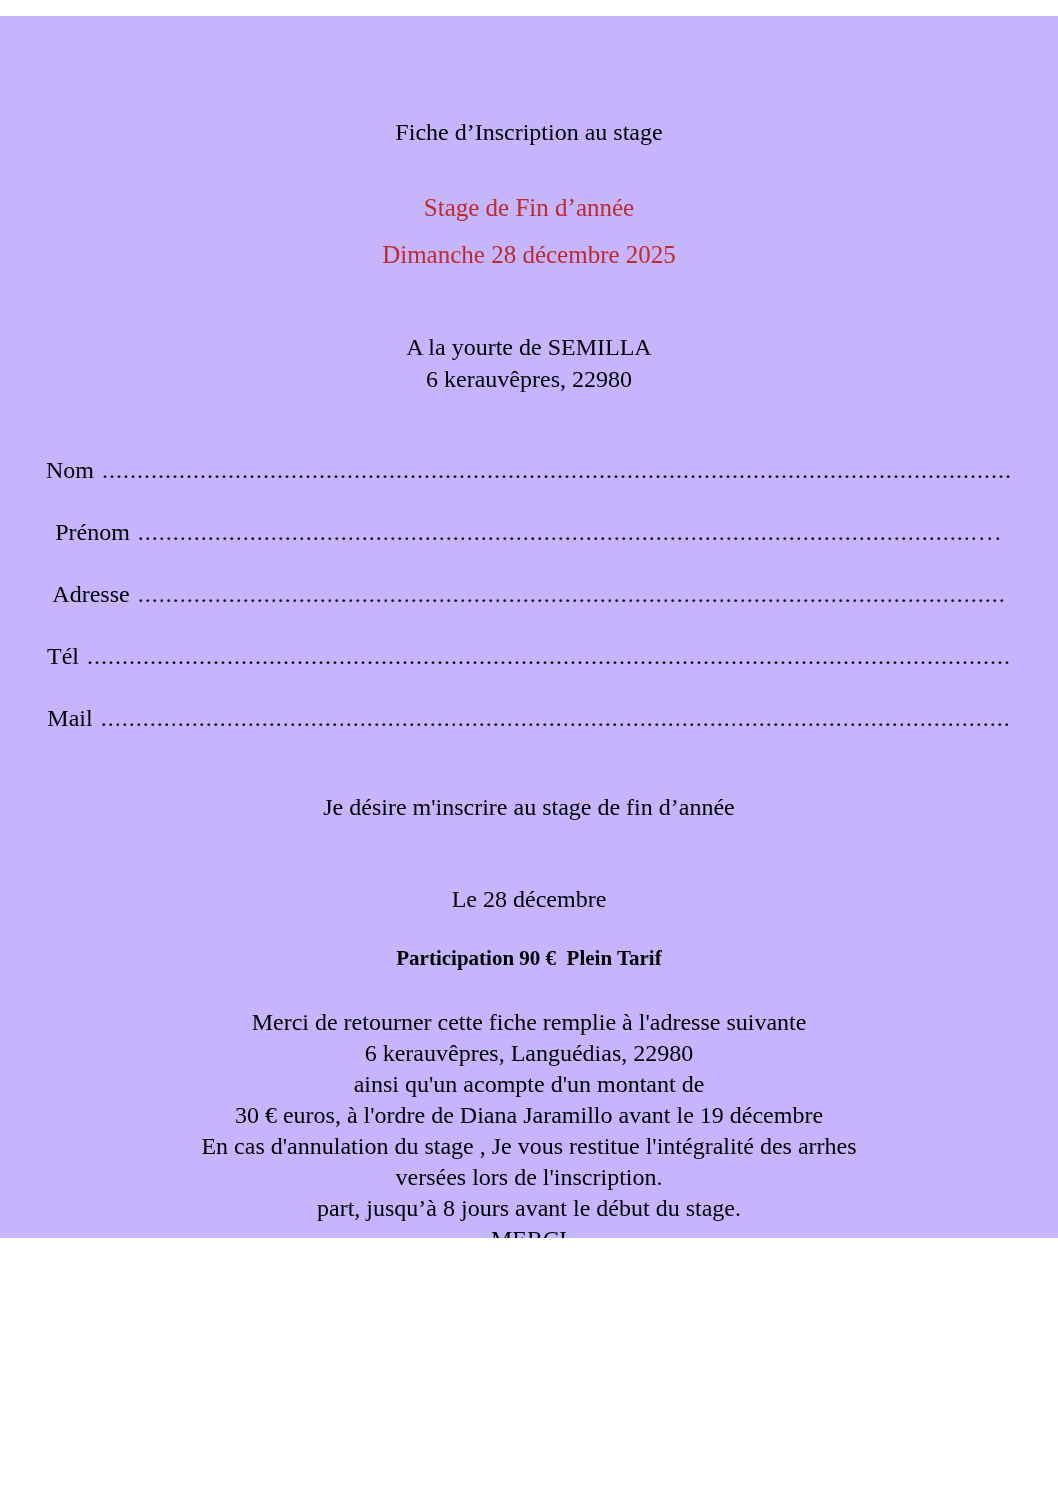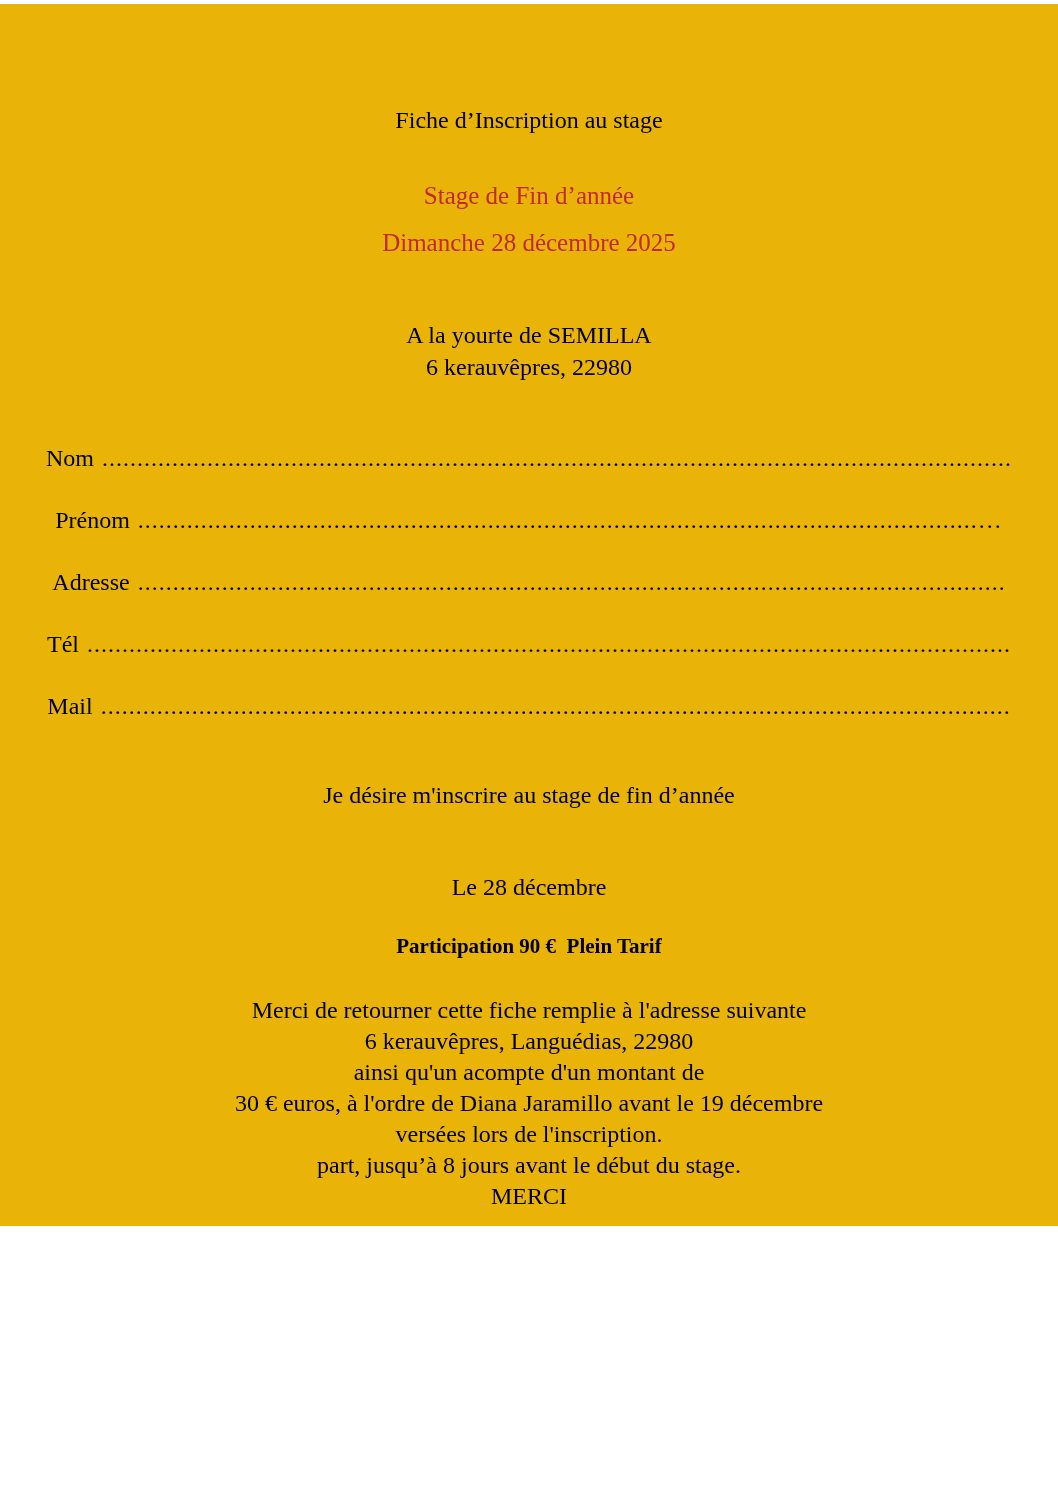--- a/index.html
+++ b/index.html
@@ -4,22 +4,22 @@
 <style>
   html, body {
     margin: 0;
     padding: 0;
     background: #ffffff;
   }
   .page {
     position: relative;
     width: 1058px;
     height: 1222px;
-    margin: 4px auto;
-    background: #eab308;
+    margin: 16px auto;
+    background: #c4b5fd;
     font-family: "Liberation Serif", "DejaVu Serif", serif;
     color: #000000;
     text-align: center;
     overflow: hidden;
   }
   .title {
     margin: 0;
     padding-top: 101px;
     font-size: 24px;
     line-height: 31px;
@@ -112,18 +112,19 @@
 
   <div class="date-line">Le 28 décembre</div>
 
   <div class="participation">Participation 90 €  Plein Tarif</div>
 
   <div class="instructions">
     <div>Merci de retourner cette fiche remplie à l'adresse suivante</div>
     <div>6 kerauvêpres, Languédias, 22980</div>
     <div>ainsi qu'un acompte d'un montant de</div>
     <div>30 € euros, à l'ordre de Diana Jaramillo avant le 19 décembre</div>
+    <div>En cas d'annulation du stage , Je vous restitue l'intégralité des arrhes</div>
     <div>versées lors de l'inscription.</div>
     <div>part, jusqu’à 8 jours avant le début du stage.</div>
     <div>MERCI</div>
   </div>
 
 </div>
 
 </body></html>

